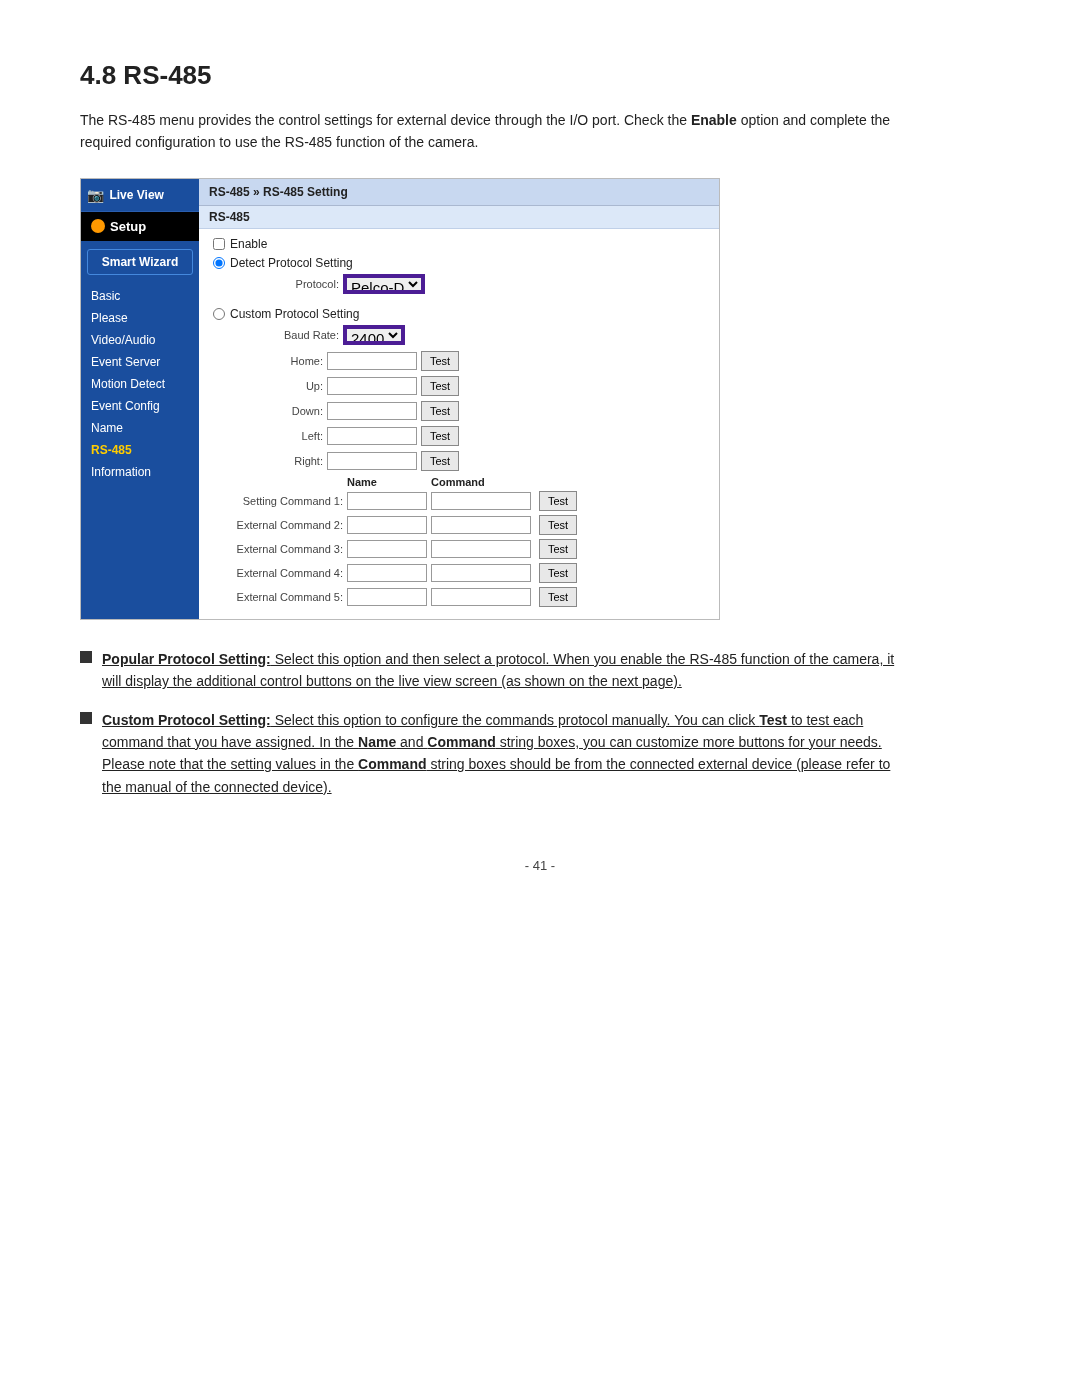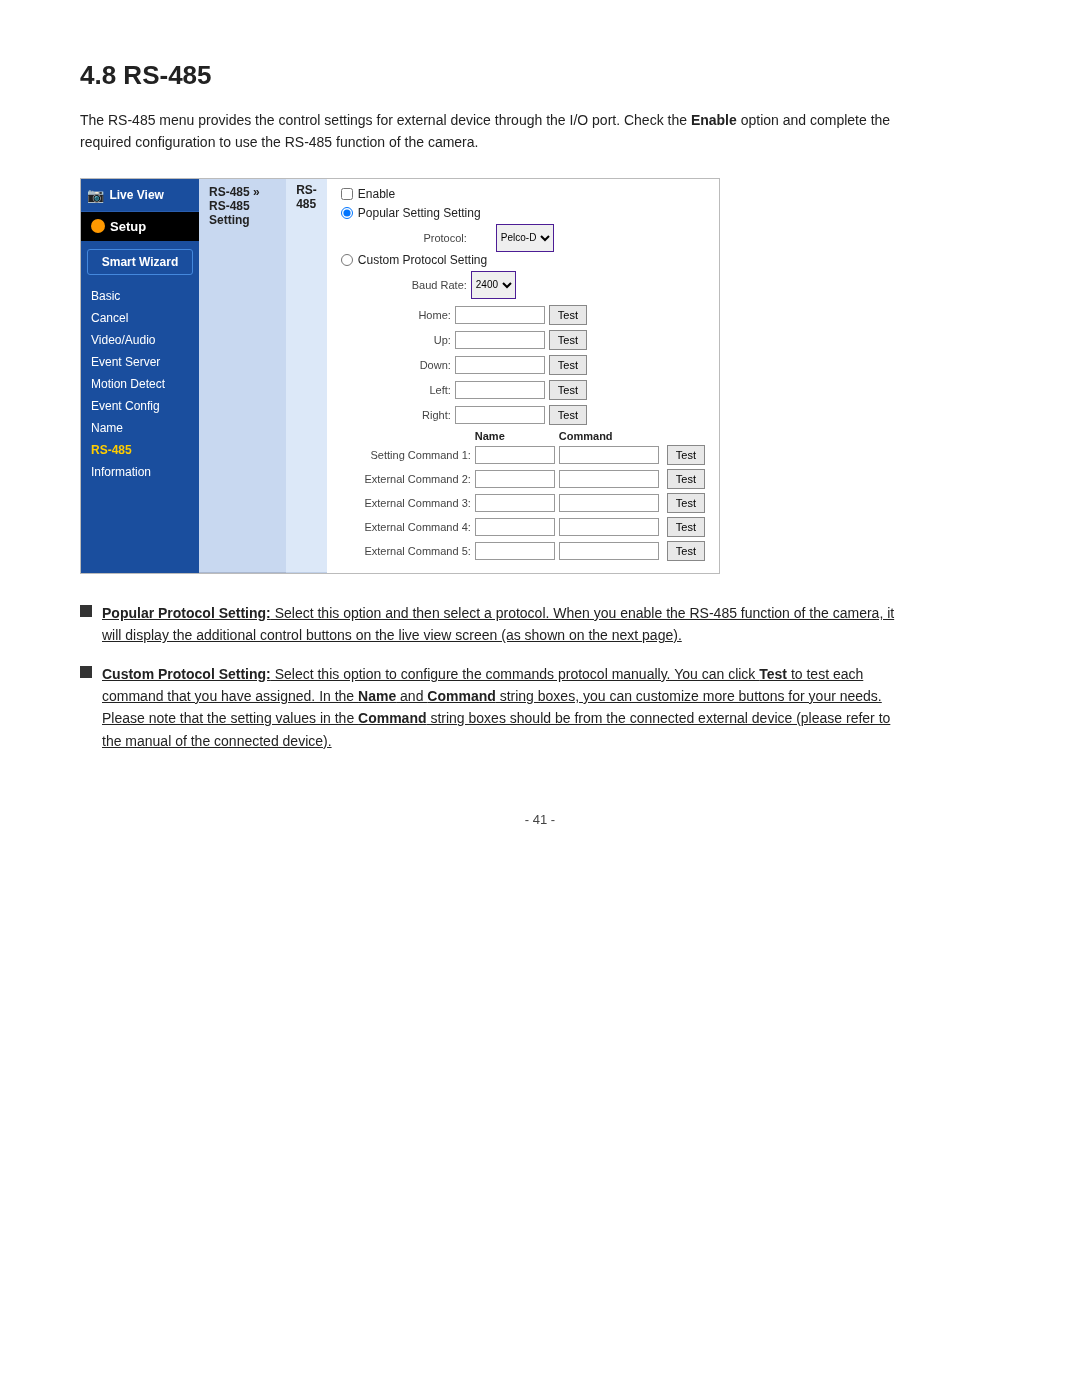--- a/index.html
+++ b/index.html
@@ -117,21 +117,21 @@
 
     .sidebar-menu-item.active {
       color: #ffcc00;
       font-weight: bold;
     }
 
     
     .main-content {
       flex: 1;
       display: flex;
-      flex-direction: row;
+      flex-direction: column;
     }
 
     .breadcrumb-bar {
       background: #c8d8f0;
       padding: 6px 10px;
       font-size: 12px;
       font-weight: bold;
       color: #222;
       border-bottom: 1px solid #aab8d0;
     }
@@ -181,23 +181,23 @@
 
     .form-input-sm {
       width: 90px;
       height: 18px;
       font-size: 11px;
       border: 1px solid #999;
       padding: 1px 3px;
     }
 
     .form-select-sm {
-      height: 28px;
-      font-size: 10px;
-      border: 1px solid #4c1d95;
+      height: 20px;
+      font-size: 15px;
+      border: 4px solid #4c1d95;
     }
 
     .test-btn {
       font-size: 11px;
       padding: 1px 8px;
       border: 1px solid #888;
       background: #e8e8e8;
       cursor: pointer;
       margin-left: 4px;
       height: 20px;
@@ -332,21 +332,21 @@
     </div>
     <div class="sidebar-setup">
       <span class="gear-circle"></span>
       <span>Setup</span>
     </div>
     <div class="sidebar-smart-wizard">
       <span>Smart Wizard</span>
     </div>
     <div class="sidebar-menu">
       <a class="sidebar-menu-item"><span>Basic</span></a>
-      <a class="sidebar-menu-item"><span>Cancel</span></a>
+      <a class="sidebar-menu-item"><span>Please</span></a>
       <a class="sidebar-menu-item"><span>Video/Audio</span></a>
       <a class="sidebar-menu-item"><span>Event Server</span></a>
       <a class="sidebar-menu-item"><span>Motion Detect</span></a>
       <a class="sidebar-menu-item"><span>Event Config</span></a>
       <a class="sidebar-menu-item"><span>Name</span></a>
       <a class="sidebar-menu-item active"><span>RS-485</span></a>
       <a class="sidebar-menu-item"><span>Information</span></a>
     </div>
   </div>
 
@@ -356,24 +356,24 @@
 
     <div class="form-area">
 
       <div class="checkbox-row">
         <input type="checkbox" style="">
         <label>Enable</label>
       </div>
 
       <div class="radio-row">
         <input type="radio" name="protocol_mode" checked="" style="">
-        <label>Popular Setting Setting</label>
-      </div>
-
-      <div class="form-row" style="margin-left:16px; margin-bottom:1px;gap:25px;">
+        <label>Detect Protocol Setting</label>
+      </div>
+
+      <div class="form-row" style="margin-left:16px; margin-bottom:13px;">
         <span class="inline-label">Protocol:</span>
         <select class="form-select-sm">
           <option>Pelco-D</option>
           <option>Pelco-P</option>
         </select>
       </div>
 
       <div class="radio-row">
         <input type="radio" name="protocol_mode" style="">
         <label>Custom Protocol Setting</label>

